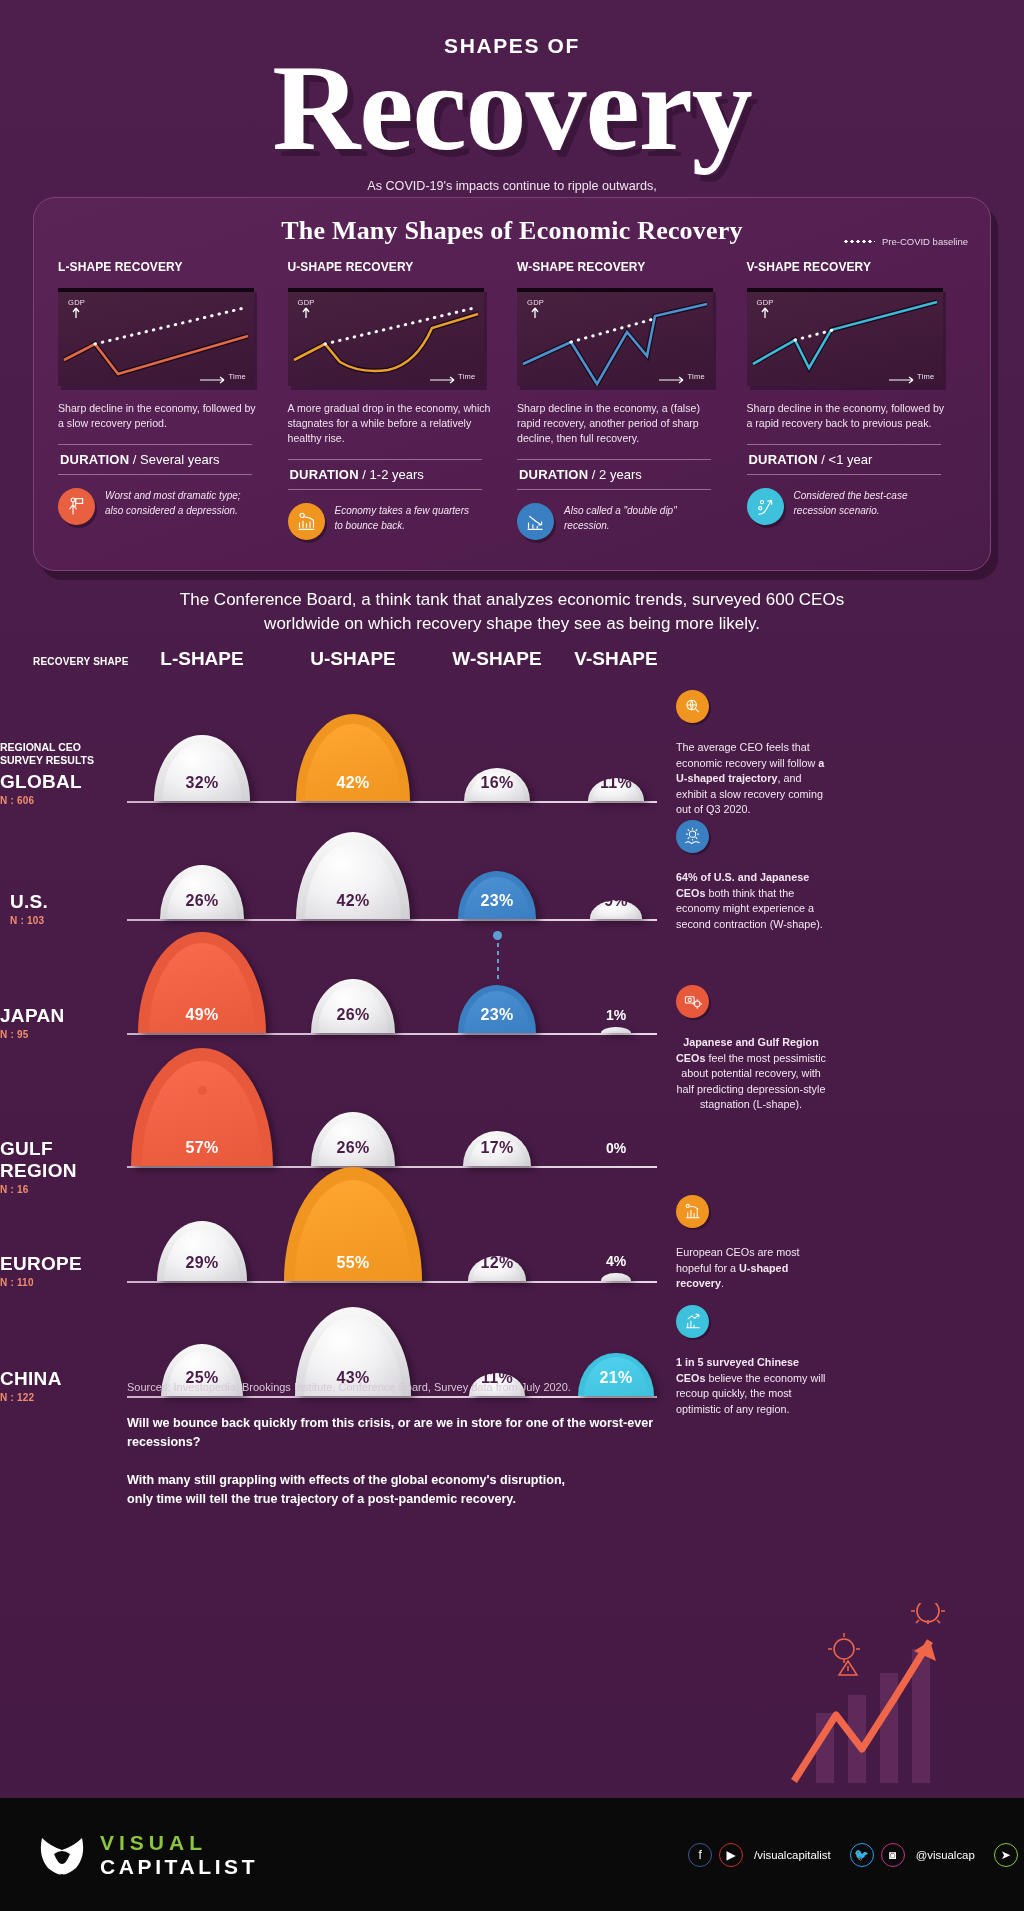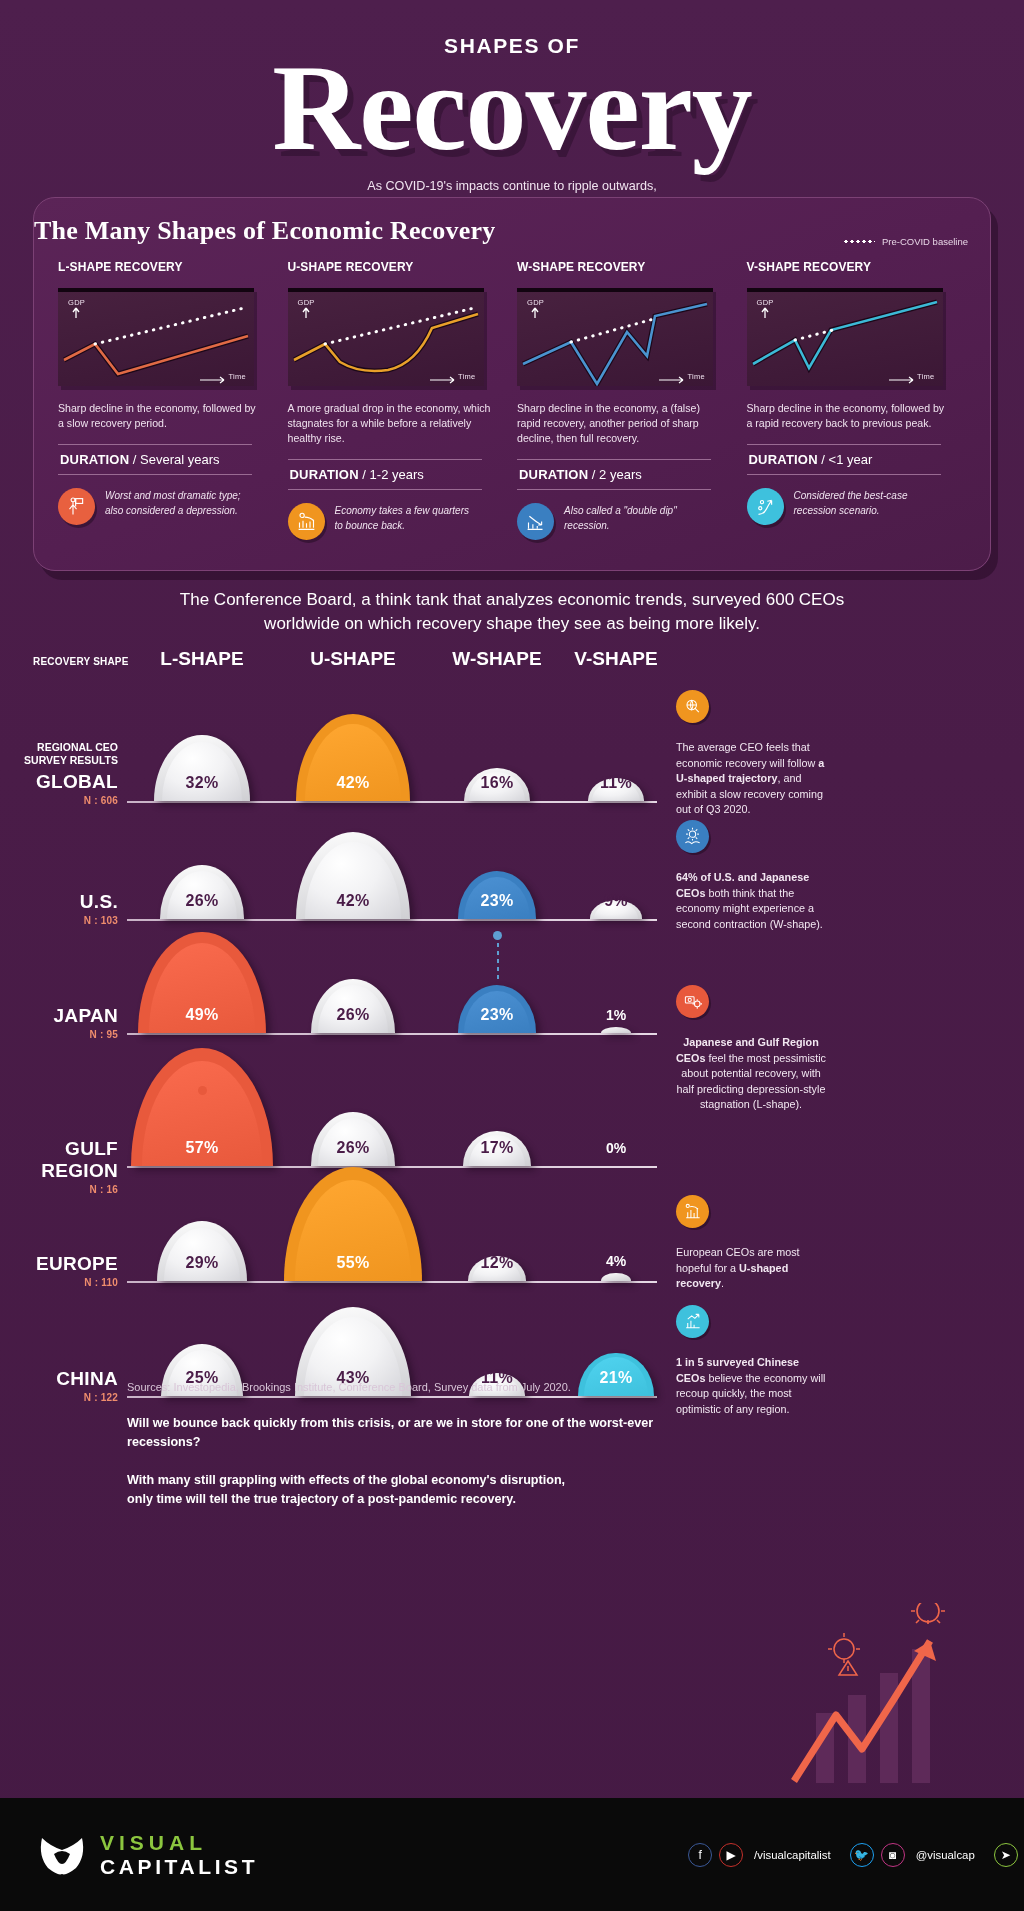--- a/index.html
+++ b/index.html
@@ -44,20 +44,21 @@
   .shapes-panel {
     position: absolute;
     left: 33px; top: 197px;
     width: 958px; height: 374px;
     border-radius: 22px;
     background: linear-gradient(160deg, #5b2457 0%, #541f51 50%, #4c1c49 100%);
     border: 1px solid #7c4175;
     box-shadow: 7px 9px 0 rgba(24,6,24,0.40);
   }
   .panel-title {
+    text-align: center;
     font-family: "Liberation Serif", serif;
     font-weight: 700;
     font-size: 26px;
     padding-top: 18px;
     letter-spacing: .2px;
   }
   .legend {
     position: absolute; right: 22px; top: 38px;
     display: flex; align-items: center; gap: 7px;
     font-size: 9.5px; color: #e7d6e6;
@@ -129,21 +130,21 @@
     font-size: 10px; font-weight: 700; letter-spacing: .2px;
   }
   .col-head .sh {
     position: absolute; top: 0;
     font-size: 19px; font-weight: 700; text-align: center; width: 150px;
   }
   .sh0 { left: 127px; } .sh1 { left: 278px; } .sh2 { left: 422px; } .sh3 { left: 541px; }
 
   .rowblock { position: relative; }
   .reglabel {
-    position: absolute; right: 0; text-align: right; width: 120px;
+    position: absolute; right: 0; text-align: left; width: 120px;
   }
   .reg-name { font-size: 19px; font-weight: 700; letter-spacing: .3px; }
   .reg-sub { font-size: 10px; font-weight: 700; letter-spacing: .2px; color: #ef8d6d; margin-top: 2px; }
   .reg-kicker { font-size: 10.5px; font-weight: 700; line-height: 1.25; margin-bottom: 4px;}
 
   .baseline {
     position: absolute; height: 2px;
     background: linear-gradient(90deg,#c9b3c7,#e6d9e5);
   }
 
@@ -398,21 +399,21 @@
             <div class="inner" style="background:radial-gradient(ellipse at 38% 28%,#ffffff 0%,#f2f2f4 45%,#d4d4d9 100%)"></div>
             <span class="pct" style="color:#4a1c48">16%</span>
           </div>
           <div class="dome" style="left: 587.772px; top: 94.2281px; width: 56.4561px; height: 22.7719px; background: linear-gradient(170deg, rgb(253, 253, 253), rgb(207, 207, 211));">
             <div class="inner" style="background:radial-gradient(ellipse at 38% 28%,#ffffff 0%,#f2f2f4 45%,#d4d4d9 100%)"></div>
             <span class="pct" style="color:#4a1c48">11%</span>
           </div>
         </div>
         <div class="rowblock">
           <div class="baseline" style="left: 127px; width: 530px; top: 235px;"></div>
-          <div class="reglabel" style="left: 0px; width: 118px; top: 207px;">
+          <div class="reglabel" style="left: 10px; width: 118px; top: 207px;">
             <div class="reg-name">U.S.</div>
             <div class="reg-sub">N : 103</div>
           </div>
           <div class="dome" style="left: 159.825px; top: 181.175px; width: 84.3509px; height: 53.8246px; background: linear-gradient(170deg, rgb(253, 253, 253), rgb(207, 207, 211));">
             <div class="inner" style="background:radial-gradient(ellipse at 38% 28%,#ffffff 0%,#f2f2f4 45%,#d4d4d9 100%)"></div>
             <span class="pct" style="color:#4a1c48">26%</span>
           </div>
           <div class="dome" style="left: 295.947px; top: 148.053px; width: 114.105px; height: 86.9474px; background: linear-gradient(170deg, rgb(253, 253, 253), rgb(207, 207, 211));">
             <div class="inner" style="background:radial-gradient(ellipse at 38% 28%,#ffffff 0%,#f2f2f4 45%,#d4d4d9 100%)"></div>
             <span class="pct" style="color:#4a1c48">42%</span>

